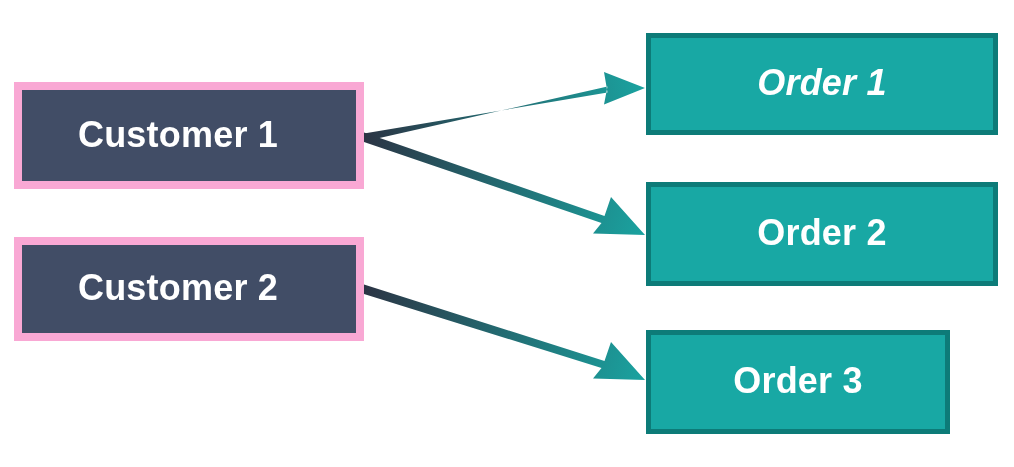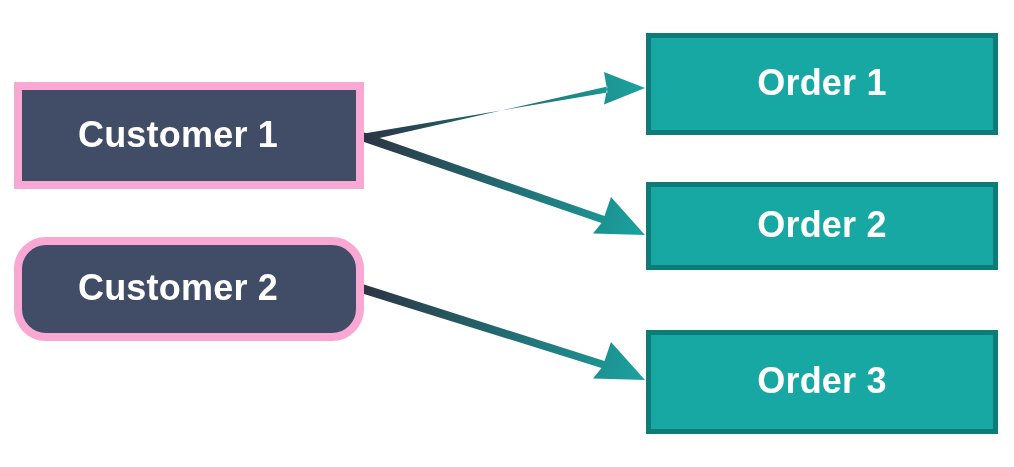--- a/index.html
+++ b/index.html
@@ -49,27 +49,27 @@
   .node-label {
     display: block;
     transform: translateY(-1px);
   }
   
   #node-customer-1 {
     left: 14px;  top: 82px;  width: 350px; height: 107px;
   }
   #node-customer-1 .node-label { transform: translate(-11px, -1px); }
   #node-customer-2 {
-    left: 14px;  top: 237px; width: 350px; height: 104px; border-radius: 32px;
+    left: 14px;  top: 237px; width: 350px; height: 104px;
   }
   #node-customer-2 .node-label { transform: translate(-11px, -1px); }
   
-  #node-order-1 { left: 646px; top: 33px;  width: 352px; height: 102px; }
-  #node-order-2 { left: 646px; top: 182px; width: 352px; height: 88px; }
-  #node-order-3 { left: 646px; top: 330px; width: 352px; height: 104px; }
+  #node-order-1 { left: 646px; top: 33px;  width: 352px; height: 102px; font-style: italic; }
+  #node-order-2 { left: 646px; top: 182px; width: 352px; height: 104px; }
+  #node-order-3 { left: 646px; top: 330px; width: 304px; height: 104px; }
 </style>
 </head>
 <body>
 
 <div id="canvas">
 
   <svg id="edges" viewBox="0 0 1014 467" xmlns="http://www.w3.org/2000/svg">
     <defs>
       <linearGradient id="g1" gradientUnits="userSpaceOnUse" x1="364" y1="137" x2="645" y2="88">
         <stop offset="0" stop-color="#2b3444"></stop>

